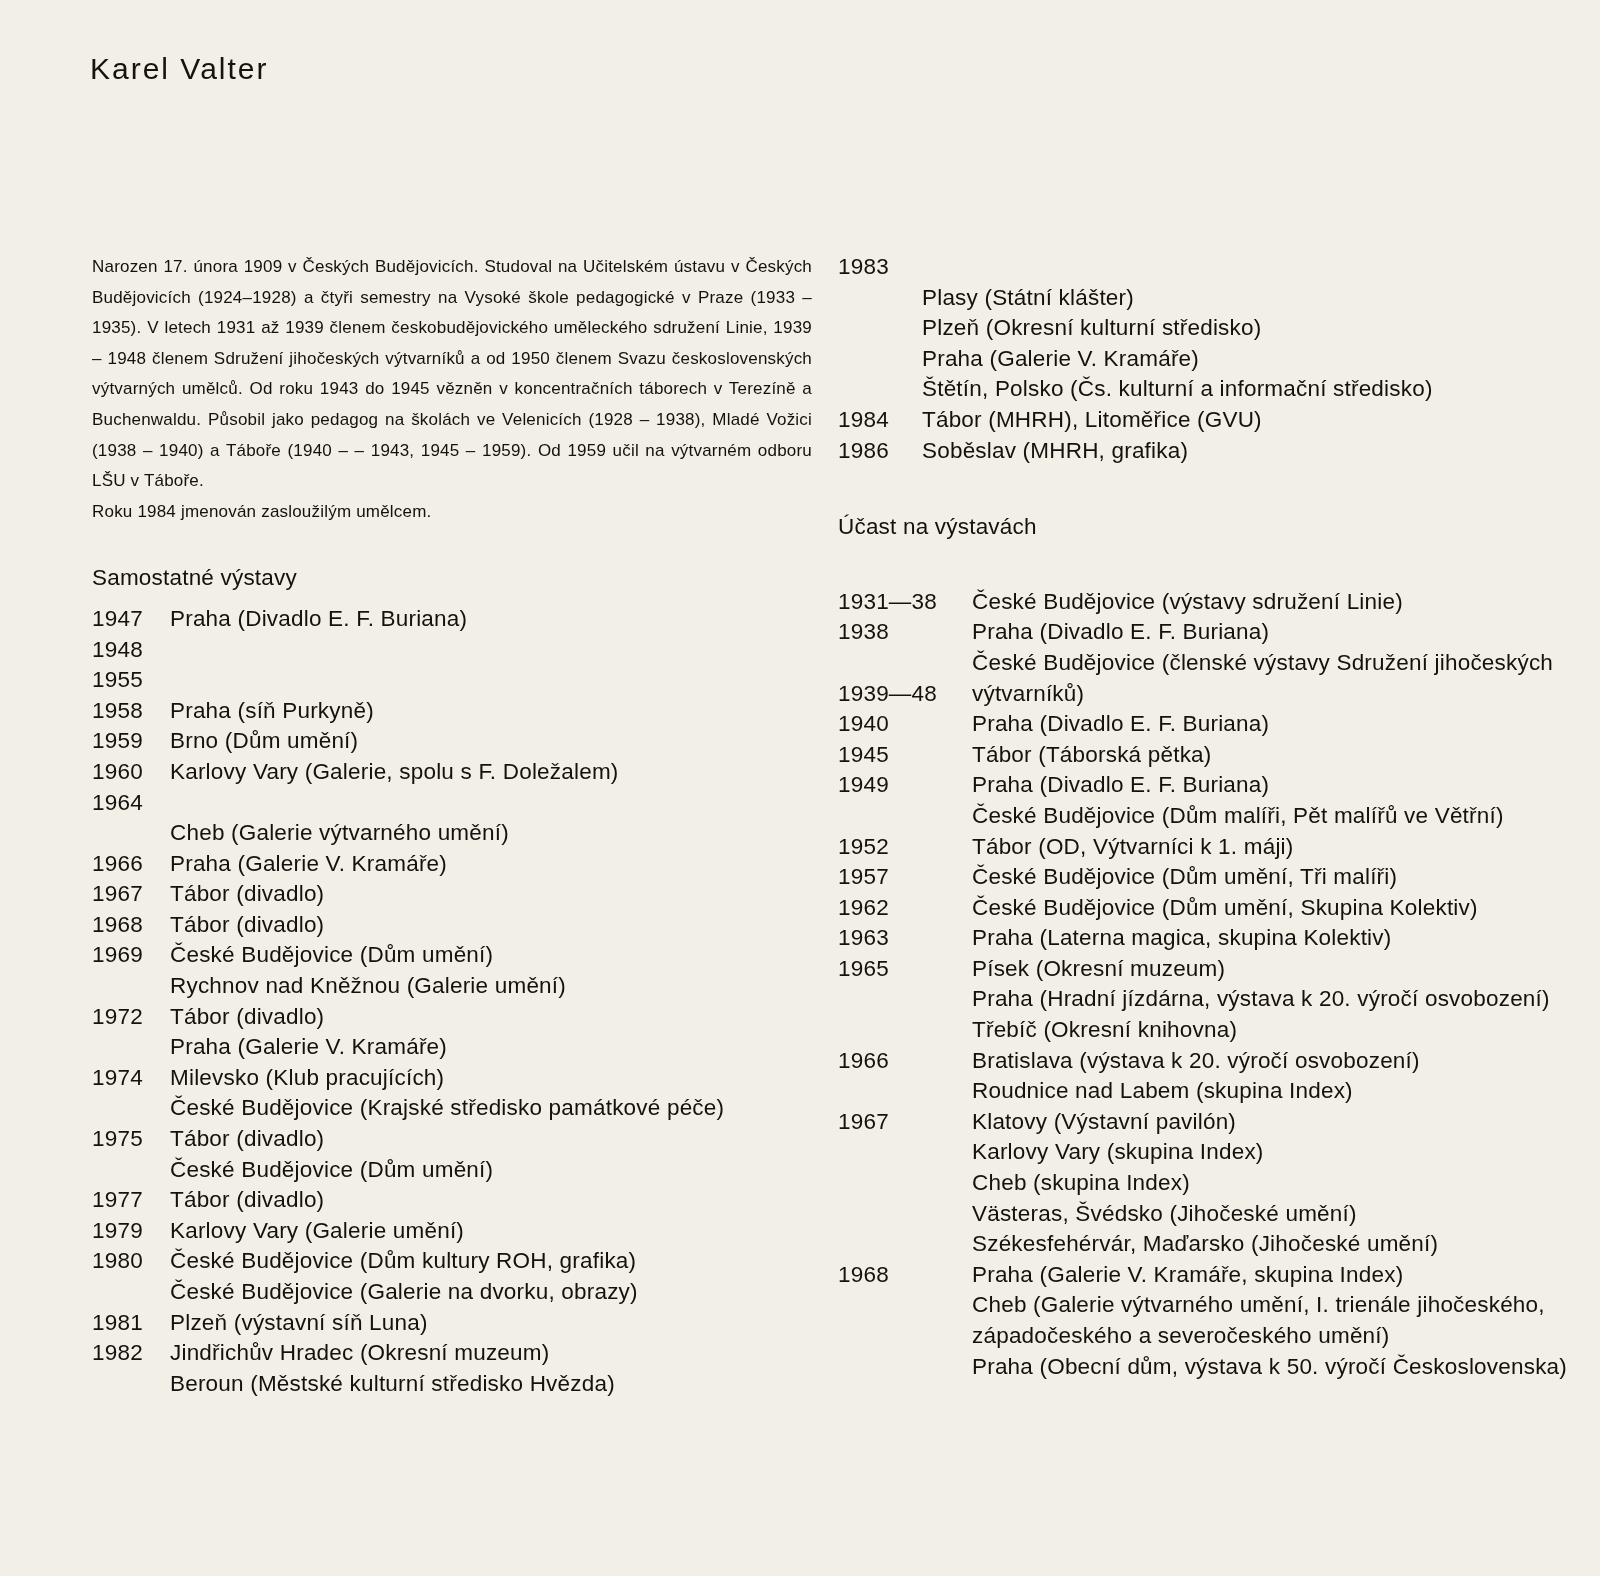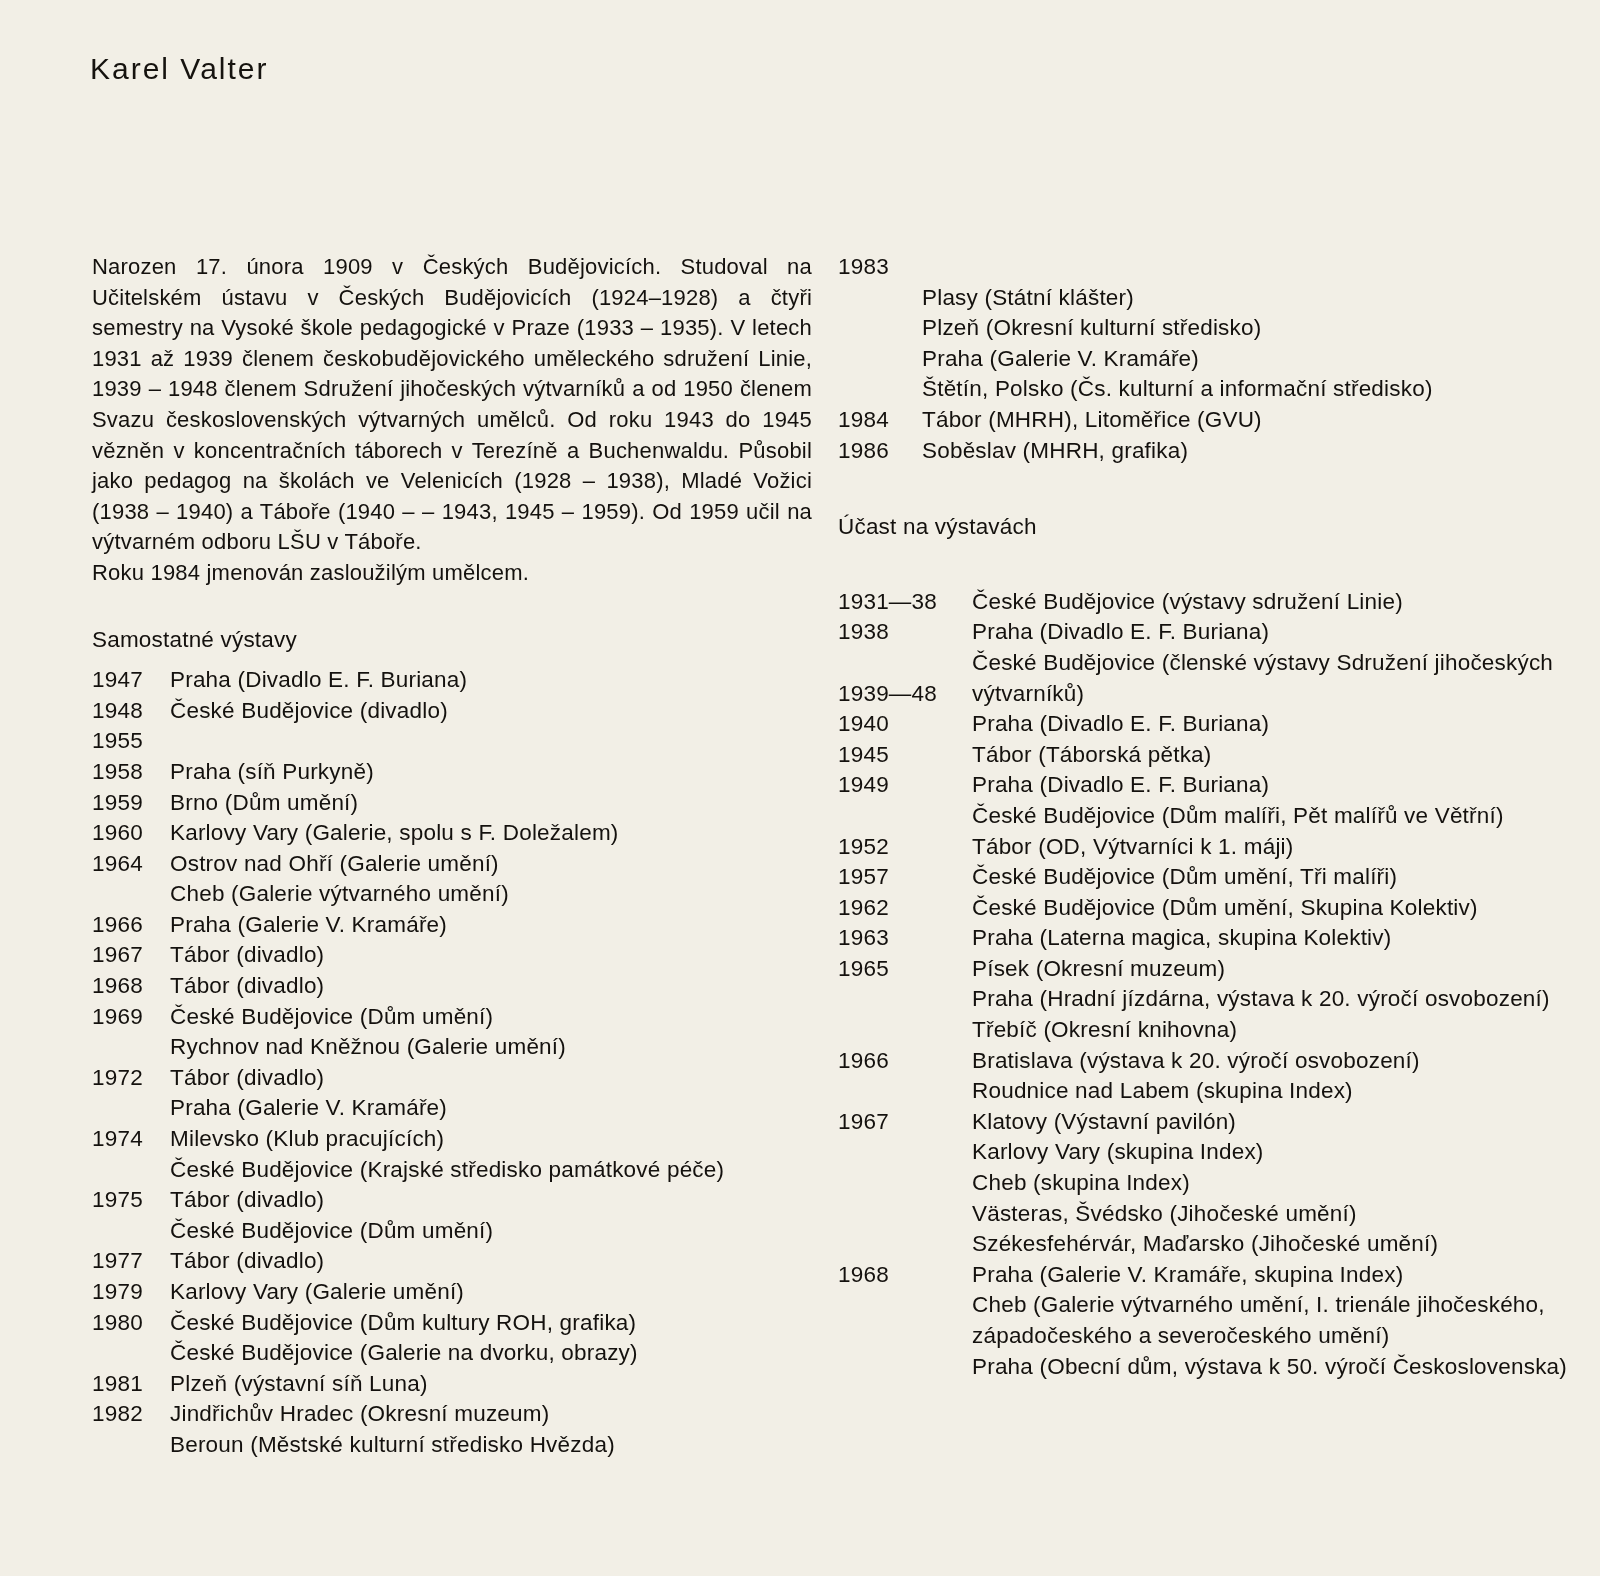--- a/index.html
+++ b/index.html
@@ -44,21 +44,21 @@
     top: 0;
     width: 720px;
   }
   .col-right {
     position: absolute;
     left: 790px;
     top: 0;
     width: 760px;
   }
   .bio {
-    font-size: 22px;
+    font-size: 17px;
     line-height: 30.6px;
     text-align: justify;
     letter-spacing: 0.2px;
   }
   .bio p {
     margin: 0;
   }
   .section-head {
     font-size: 22.5px;
     line-height: 30.6px;
@@ -109,40 +109,38 @@
 
       <div class="section-head">Samostatné výstavy</div>
 
       <div class="entries">
         <div class="entry">
             <span class="yr">1947</span>
             <span class="txt">Praha (Divadlo E. F. Buriana)</span>
           </div>
         <div class="entry">
             <span class="yr">1948</span>
-            <span class="txt">České Budějovice (divadlo)</span>
           </div>
         <div class="entry">
             <span class="yr">1955</span>
           </div>
         <div class="entry">
             <span class="yr">1958</span>
             <span class="txt">Praha (síň Purkyně)</span>
           </div>
         <div class="entry">
             <span class="yr">1959</span>
             <span class="txt">Brno (Dům umění)</span>
           </div>
         <div class="entry">
             <span class="yr">1960</span>
             <span class="txt">Karlovy Vary (Galerie, spolu s F. Doležalem)</span>
           </div>
         <div class="entry">
             <span class="yr">1964</span>
-            <span class="txt">Ostrov nad Ohří (Galerie umění)</span>
           </div>
         <div class="entry">
             <span class="yr"></span>
             <span class="txt">Cheb (Galerie výtvarného umění)</span>
           </div>
         <div class="entry">
             <span class="yr">1966</span>
             <span class="txt">Praha (Galerie V. Kramáře)</span>
           </div>
         <div class="entry">

